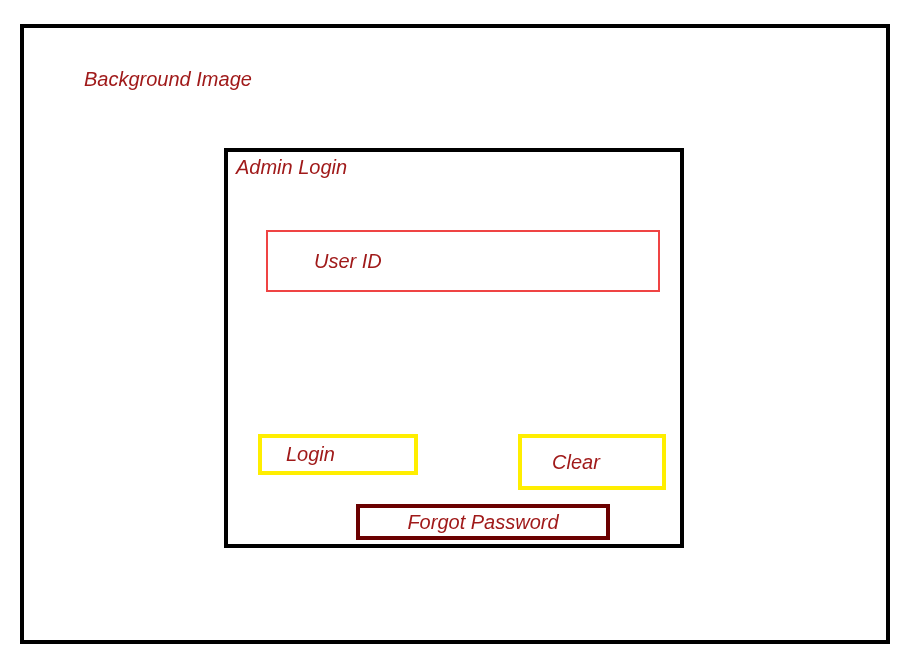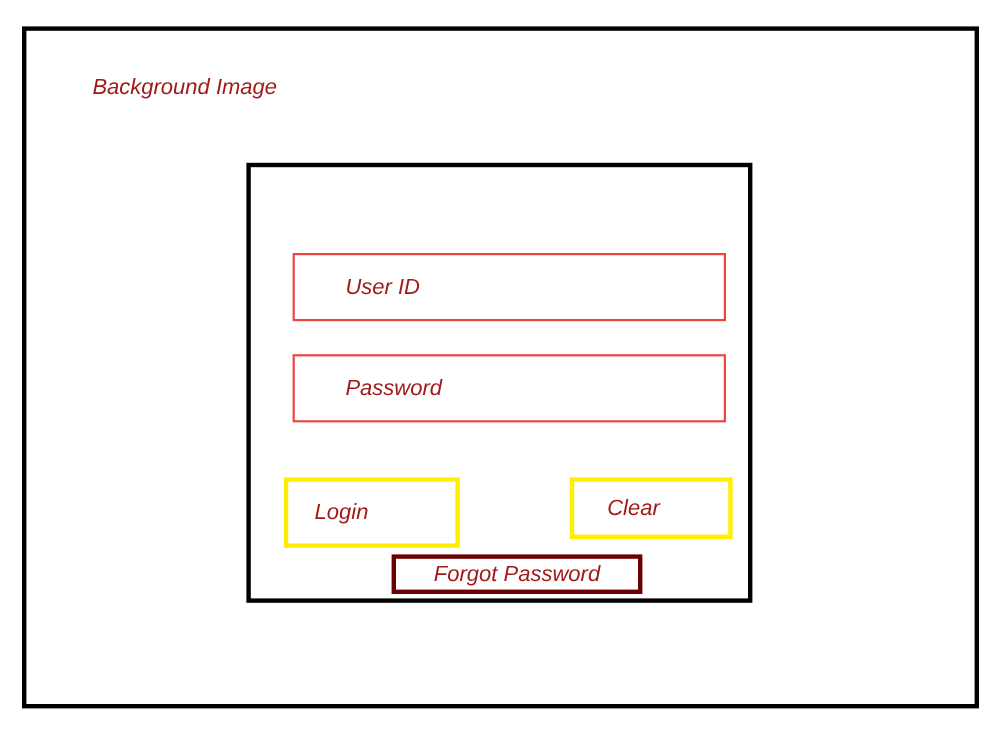--- a/index.html
+++ b/index.html
@@ -77,59 +77,57 @@
       align-items: center;
       justify-content: flex-start;
       padding-left: 24px;
       color: #a01a1a;
       font-size: 20px;
     }
     .btn-login {
       left: 30px;
       top: 282px;
       width: 160px;
-      height: 64px;
+      height: 41px;
     }
     .btn-clear {
       left: 290px;
       top: 282px;
       width: 148px;
       height: 56px;
       padding-left: 30px;
     }
     .link-forgot {
       position: absolute;
       left: 128px;
       top: 352px;
-      width: 228px;
+      width: 254px;
       height: 36px;
       border: 4px solid #6b0000;
       background: #ffffff;
       display: flex;
       align-items: center;
       justify-content: center;
       color: #a01a1a;
       font-size: 20px;
     }
   </style>
 </head>
 <body>
 
 <div class="outer-frame">
   <div class="bg-label">Background Image</div>
 
   <div class="login-panel">
+    <div class="panel-title">Admin Login</div>
 
     <div class="field field-userid">
       <span>User ID</span>
     </div>
 
-    <div class="field field-password">
-      <span>Password</span>
-    </div>
 
     <div class="btn btn-login">
       <span>Login</span>
     </div>
 
     <div class="btn btn-clear">
       <span>Clear</span>
     </div>
 
     <div class="link-forgot">

